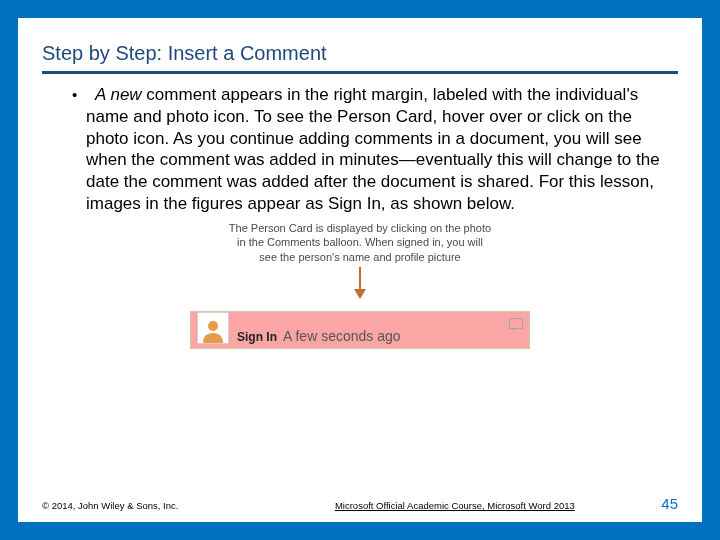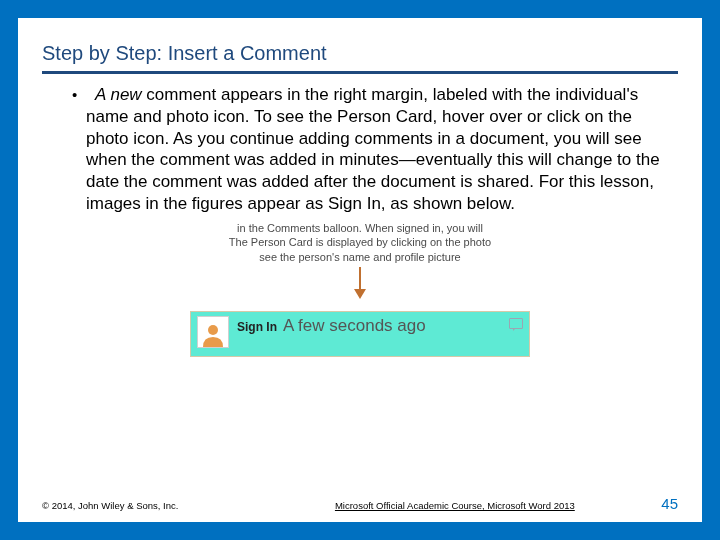--- a/index.html
+++ b/index.html
@@ -55,41 +55,41 @@
   }
   .arrow-wrap { text-align: center; margin-top: 2px; }
   .arrow-svg { display: inline-block; }
   .comment-balloon-wrap {
     margin-top: 8px;
     display: flex;
     justify-content: center;
   }
   .comment-balloon {
     width: 340px;
-    height: 46px;
+    height: 38px;
     border: 1px solid #d6c9a8;
-    background: #5eead4;
+    background: #fca5a5;
     display: flex;
-    align-items: flex-start;
+    align-items: flex-end;
     padding: 4px 6px;
     position: relative;
   }
   .avatar {
     width: 32px; height: 32px;
     background: #ffffff;
     border: 1px solid #d0d0d0;
     display: flex;
     align-items: flex-end;
     justify-content: center;
     margin-right: 8px;
   }
   .avatar svg { display: block; }
   .balloon-text { display: flex; align-items: baseline; gap: 6px; }
   .signin { font-weight: bold; font-size: 12px; color: #222; }
-  .ago { font-size: 17px; color: #555; }
+  .ago { font-size: 14px; color: #555; }
   .reply-icon {
     position: absolute; right: 6px; top: 6px;
     width: 14px; height: 11px;
     border: 1px solid #9aa6b2;
     border-radius: 1px;
   }
   .reply-icon::after {
     content: "";
     position: absolute;
     left: 3px; bottom: -3px;
@@ -120,22 +120,22 @@
 
     <div class="body">
       <div class="bullet">•</div>
       <div class="paratext">
         <span class="ital">A new</span><span> comment appears in the right margin, labeled with the individual's name and photo icon. To see the Person Card, hover over or click on the photo icon. As you continue adding comments in a document, you will see when the comment was added in minutes—eventually this will change to the date the comment was added after the document is shared. For this lesson, images in the figures appear as Sign In, as shown below.</span>
       </div>
     </div>
 
     <div class="callout-wrap">
       <div class="callout">
+        <div>The Person Card is displayed by clicking on the photo</div>
         <div>in the Comments balloon. When signed in, you will</div>
-        <div>The Person Card is displayed by clicking on the photo</div>
         <div>see the person's name and profile picture</div>
       </div>
       <div class="arrow-wrap">
         <svg class="arrow-svg" width="20" height="32" viewBox="0 0 20 32">
           <line x1="10" y1="0" x2="10" y2="24" stroke="#c07030" stroke-width="2"></line>
           <polygon points="10,32 4,22 16,22" fill="#c07030"></polygon>
         </svg>
       </div>
     </div>
 

